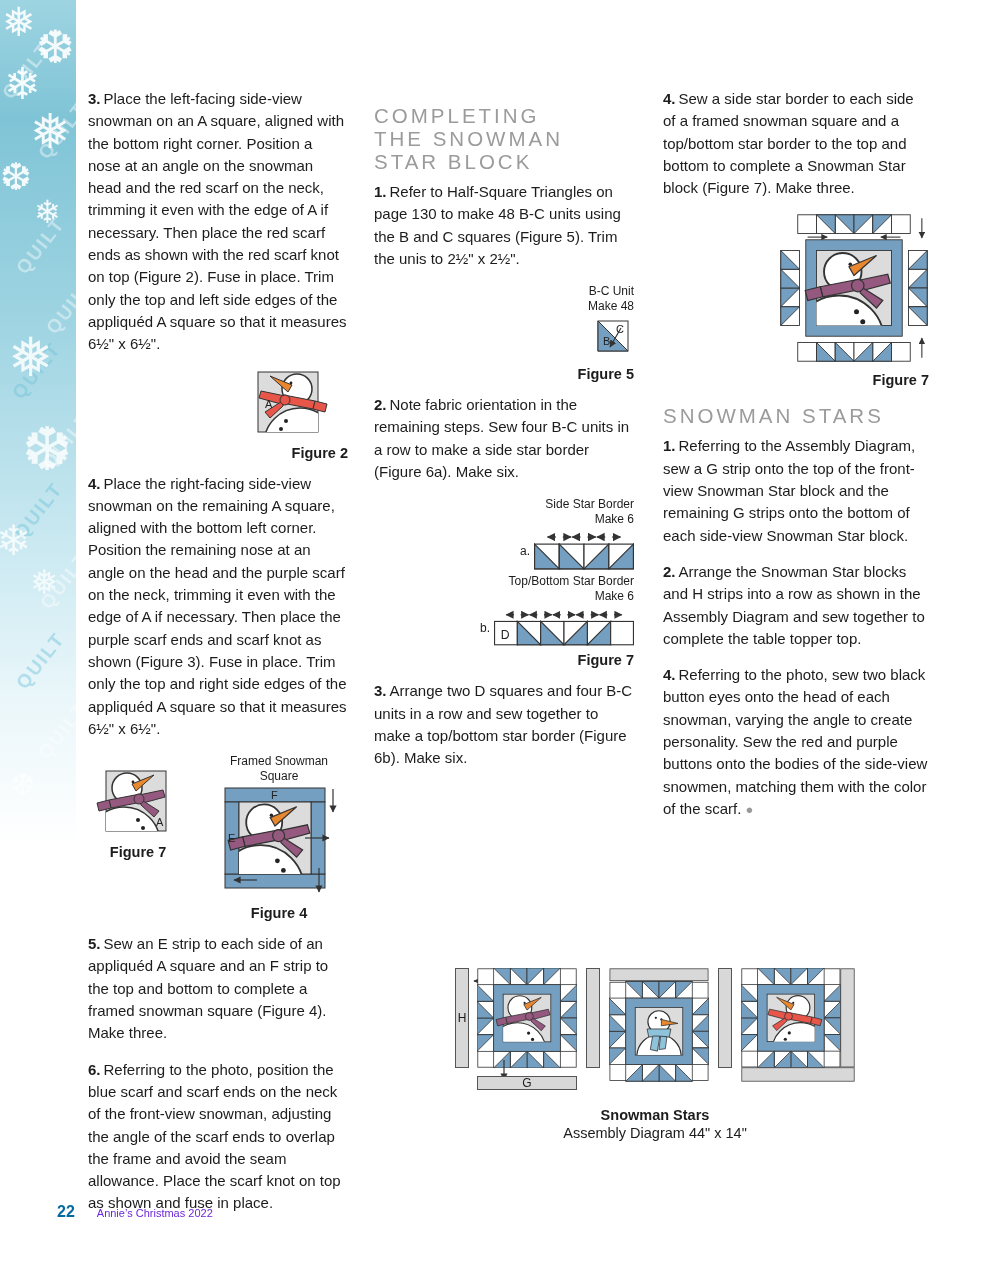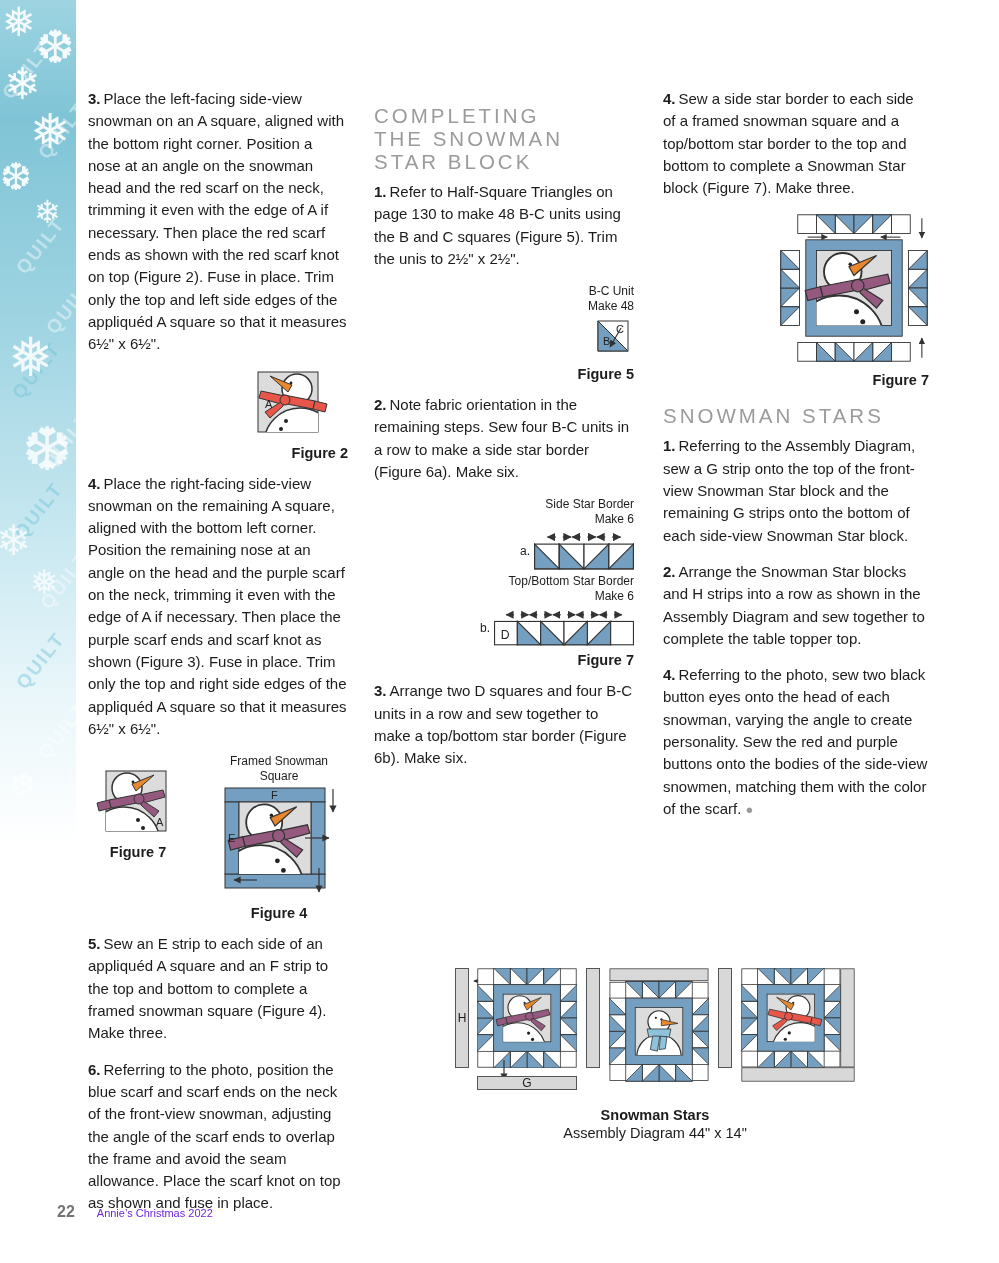--- a/index.html
+++ b/index.html
@@ -51,21 +51,21 @@
   #assembly{position:absolute;left:455px;top:968px;width:400px;height:130px;}
   .hstrip{position:absolute;background:#d8d8d8;border:1px solid #555;box-sizing:border-box;
           display:flex;align-items:center;justify-content:center;font-size:12px;}
   .asmblock{position:absolute;}
   .asmarrow{position:absolute;}
   #asmcaption{position:absolute;left:455px;top:1106px;width:400px;text-align:center;
               font-size:14.5px;line-height:18px;}
   #asmcaption .t{font-weight:bold;}
 
   .footer{position:absolute;left:57px;top:1203px;display:flex;align-items:baseline;gap:22px;}
-  .pagenum{font-weight:bold;font-size:16px;color:#737373;}
+  .pagenum{font-weight:bold;font-size:16px;color:#0369a1;}
   .pub{font-size:11px;color:#6d28d9;}
 </style>
 </head>
 <body>
 
 <svg width="0" height="0" style="position:absolute" aria-hidden="true">
   <defs>
     <marker id="ah" markerWidth="7" markerHeight="7" refX="5.5" refY="3" orient="auto">
       <path d="M0,0L6,3L0,6z" fill="#333"></path>
     </marker>

